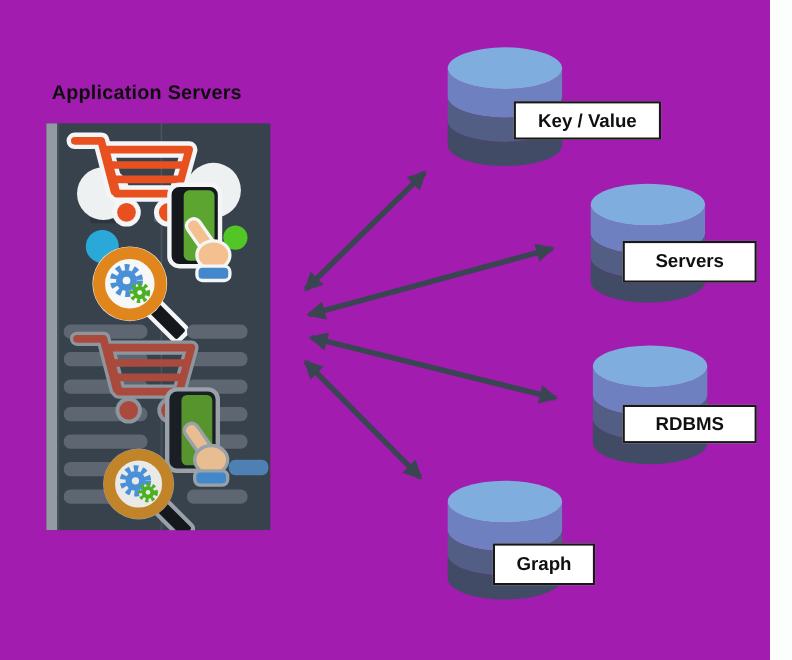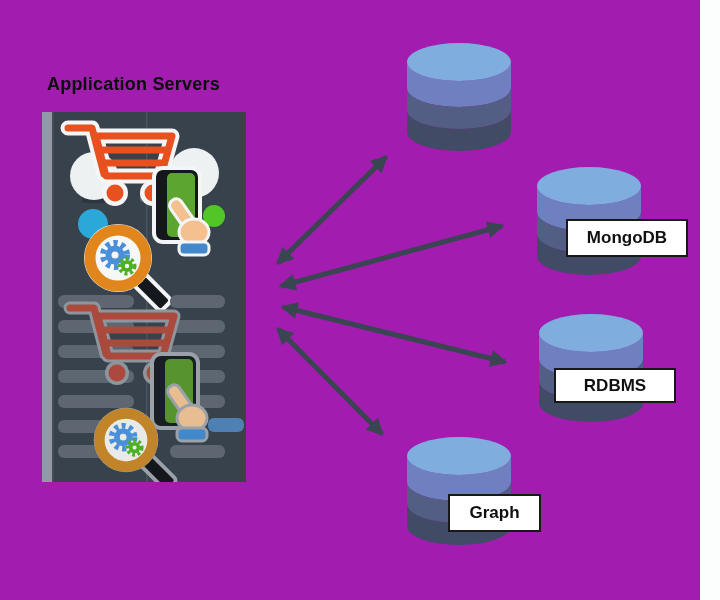--- a/index.html
+++ b/index.html
@@ -13,21 +13,21 @@
     letter-spacing:.2px;white-space:nowrap;
   }
   .db-label{
     display:flex;align-items:center;justify-content:center;
     background:#ffffff;border:2px solid #181818;
     font-size:17px;font-weight:bold;color:#101010;white-space:nowrap;
     box-sizing:border-box;
   }
   #label-key-value{left:467px;top:92px;width:134px;height:35px;}
   #label-mongodb{left:566px;top:219px;width:122px;height:38px;}
-  #label-rdbms{left:554px;top:368px;width:122px;height:35px;}
+  #label-rdbms{left:566px;top:368px;width:122px;height:35px;}
   #label-graph{left:448px;top:494px;width:93px;height:38px;}
   #cyl-key-value{left:406px;top:42px;}
   #cyl-mongodb{left:536px;top:166px;}
   #cyl-rdbms{left:538px;top:313px;}
   #cyl-graph{left:406px;top:436px;}
   #app-panel{left:42px;top:112px;}
   #arrows{left:0;top:0;pointer-events:none;}
 </style>
 </head>
 <body>
@@ -196,17 +196,18 @@
     <ellipse cx="53" cy="20" rx="52" ry="19" fill="#7fadde"></ellipse>
   </svg>
 
   <svg id="cyl-graph" class="abs" width="106" height="112" viewBox="0 0 106 112">
     <path d="M1,20 A52 19 0 0 0 105,20 L105,46 A52 19 0 0 1 1,46 Z" fill="#6f80c0"></path>
     <path d="M1,46 A52 19 0 0 0 105,46 L105,68 A52 19 0 0 1 1,68 Z" fill="#535e84"></path>
     <path d="M1,68 A52 19 0 0 0 105,68 L105,90 A52 19 0 0 1 1,90 Z" fill="#424b66"></path>
     <ellipse cx="53" cy="20" rx="52" ry="19" fill="#7fadde"></ellipse>
   </svg>
 
-  <div id="label-mongodb" class="abs db-label">MongoDB</div>
+  <div id="label-key-value" class="abs db-label">Key / Value</div>
+  <div id="label-mongodb" class="abs db-label">Servers</div>
   <div id="label-rdbms" class="abs db-label">RDBMS</div>
   <div id="label-graph" class="abs db-label">Graph</div>
 
 </div>
 
 </body></html>

